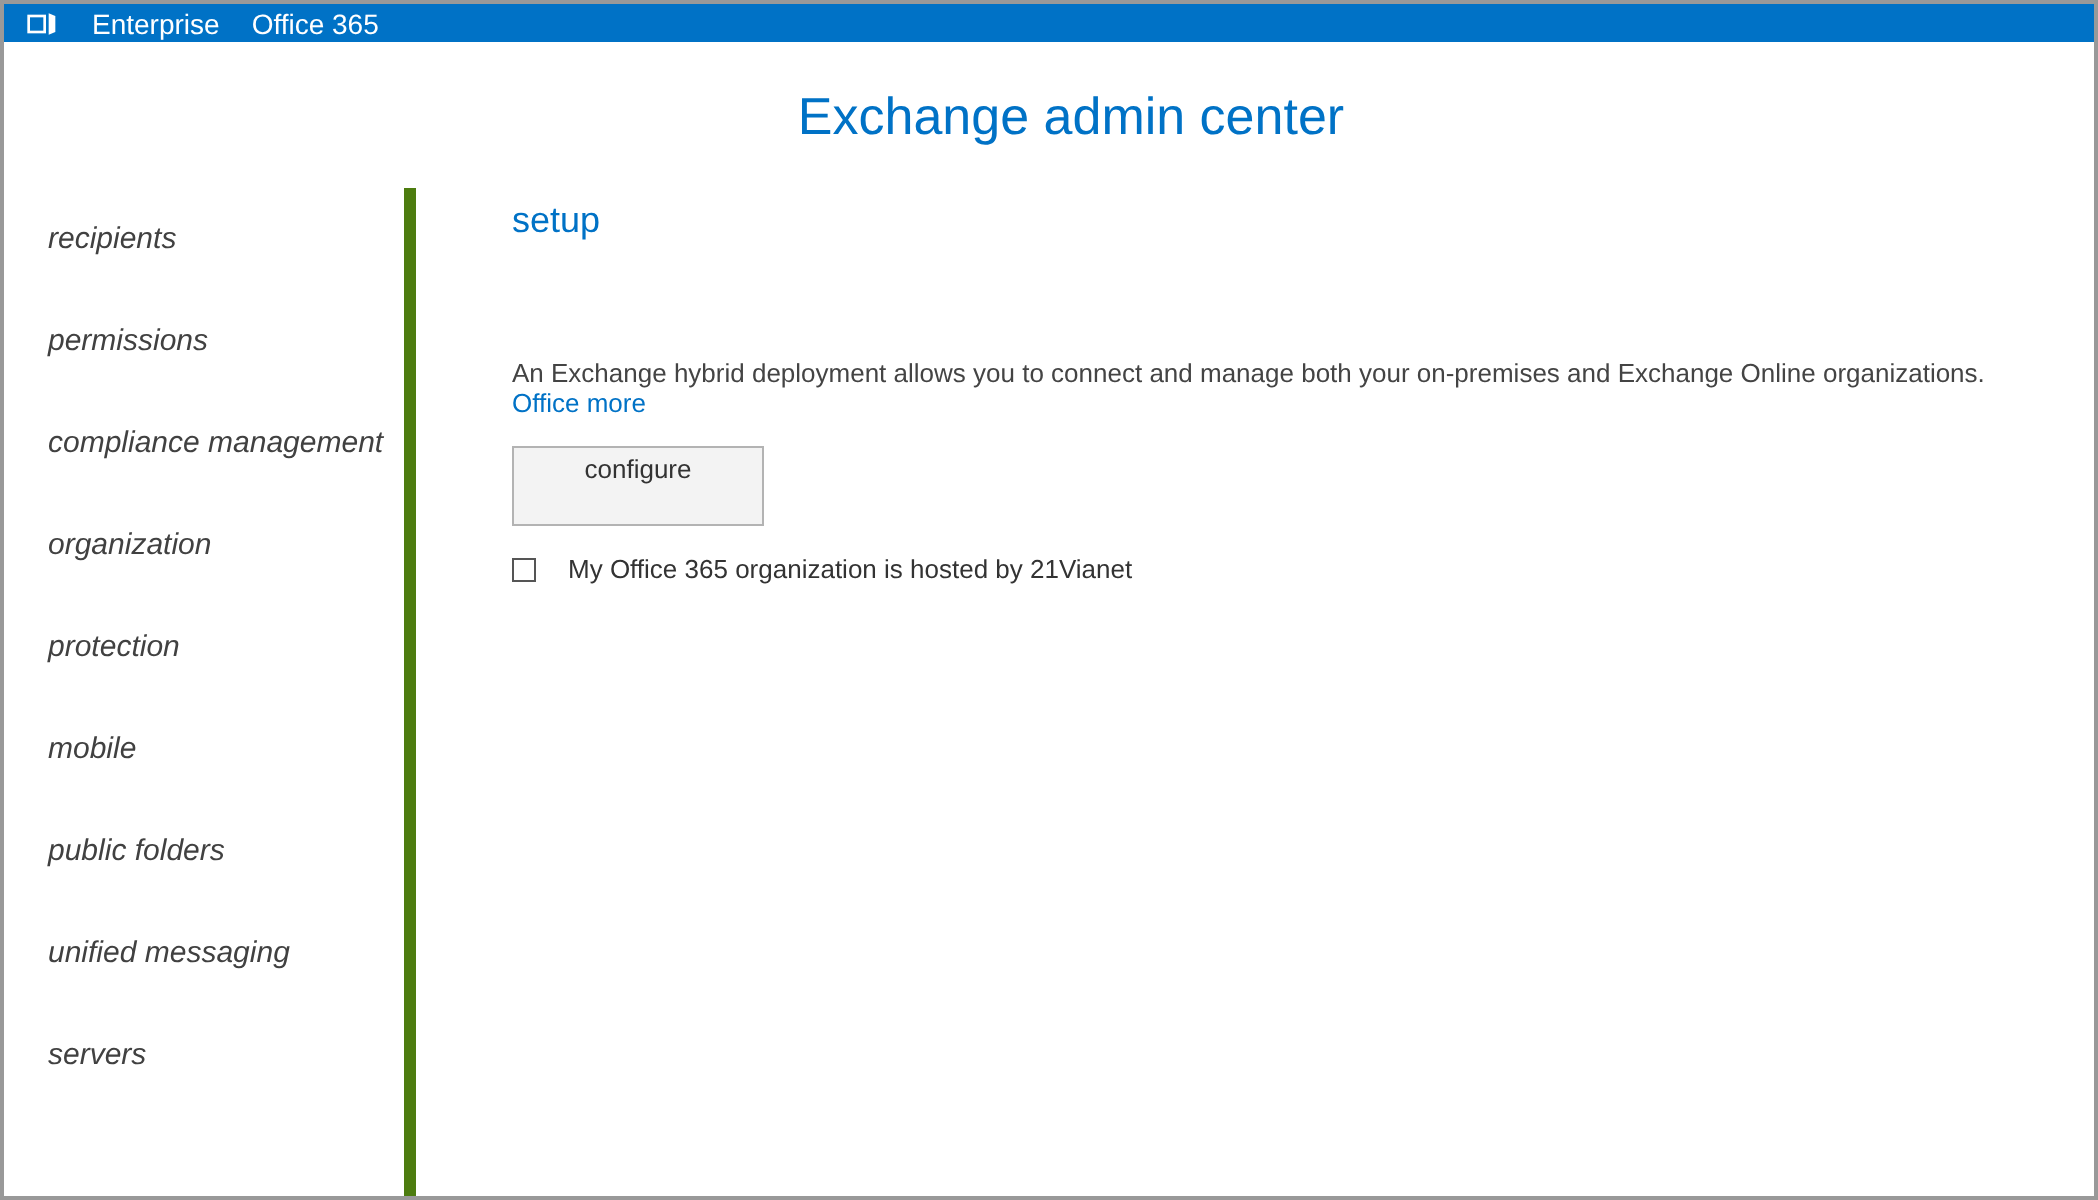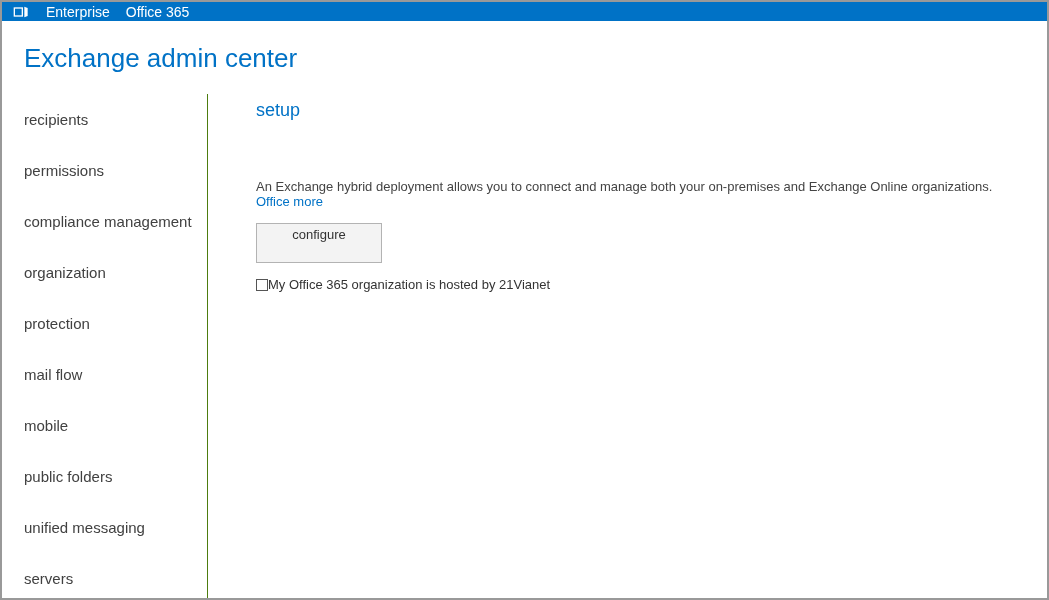--- a/index.html
+++ b/index.html
@@ -62,30 +62,32 @@
       border-right: 6px solid transparent;
       border-bottom: 6px solid #fff;
     }
     .header-area {
       padding: 22px 0 20px 22px;
     }
     .page-title {
       font-size: 26px;
       font-weight: 300;
       color: #0072c6;
+      text-align: center;
     }
     .content {
       display: flex;
       flex: 1;
       overflow: hidden;
     }
     .sidebar {
       width: 206px;
-      border-right: 1px solid #4d7c0f;
+      border-right: 6px solid #4d7c0f;
       padding: 6px 0;
+      font-style: italic;
     }
     .sidebar-item {
       font-size: 15px;
       color: #414141;
       padding: 11px 0 11px 22px;
       cursor: pointer;
       margin-bottom: 12px;
     }
     .main-pane {
       flex: 1;
@@ -117,21 +119,21 @@
       font-size: 13px;
       color: #333;
       text-align: center;
       line-height: 22px;
       cursor: pointer;
       margin-bottom: 14px;
     }
     .checkbox-row {
       display: flex;
       align-items: center;
-      gap: 0;
+      gap: 16px;
       font-size: 13px;
       color: #333;
     }
     .checkbox-box {
       width: 12px;
       height: 12px;
       border: 1px solid #555;
       background: #fff;
       display: inline-block;
     }
@@ -156,21 +158,20 @@
     <div class="page-title">Exchange admin center</div>
   </div>
 
   <div class="content">
     <div class="sidebar">
       <div class="sidebar-item">recipients</div>
       <div class="sidebar-item">permissions</div>
       <div class="sidebar-item">compliance management</div>
       <div class="sidebar-item">organization</div>
       <div class="sidebar-item">protection</div>
-      <div class="sidebar-item">mail flow</div>
       <div class="sidebar-item">mobile</div>
       <div class="sidebar-item">public folders</div>
       <div class="sidebar-item">unified messaging</div>
       <div class="sidebar-item">servers</div>
 
     </div>
 
     <div class="main-pane">
       <div class="tab-row">
         <span class="content-tab">setup</span>

